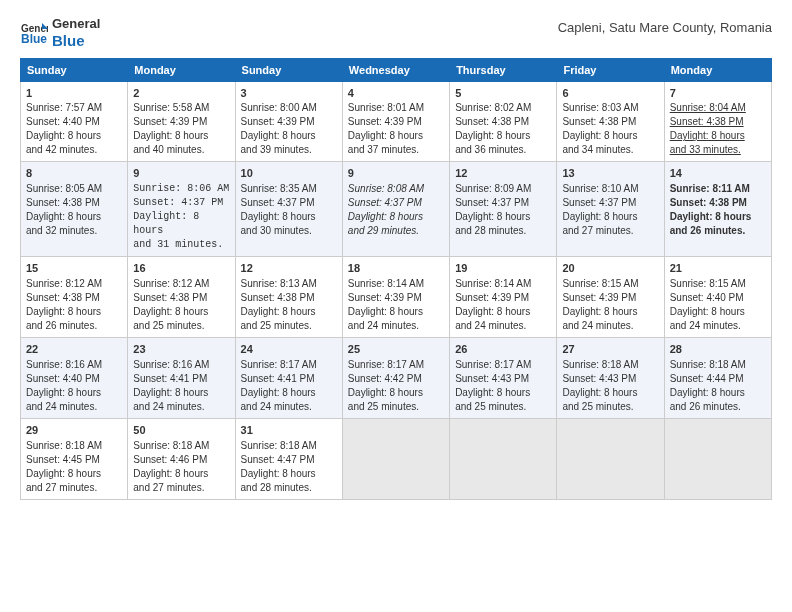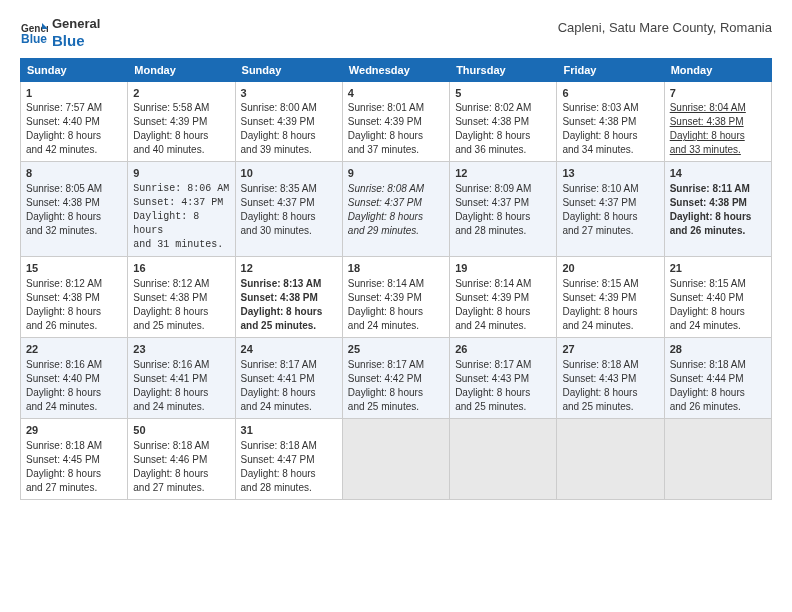--- a/index.html
+++ b/index.html
@@ -188,21 +188,21 @@
         </tr>
         <tr>
           <td><span class="day-num">15</span><span class="day-detail" style="white-space: pre-wrap;">Sunrise: 8:12 AM
 Sunset: 4:38 PM
 Daylight: 8 hours
 and 26 minutes.</span></td>
           <td><span class="day-num">16</span><span class="day-detail" style="white-space: pre-wrap;">Sunrise: 8:12 AM
 Sunset: 4:38 PM
 Daylight: 8 hours
 and 25 minutes.</span></td>
-          <td><span class="day-num">12</span><span class="day-detail" style="white-space: pre-wrap; font-weight: bold;">Sunrise: 8:13 AM
+          <td><span class="day-num">12</span><span class="day-detail" style="white-space: pre-wrap;">Sunrise: 8:13 AM
 Sunset: 4:38 PM
 Daylight: 8 hours
 and 25 minutes.</span></td>
           <td><span class="day-num">18</span><span class="day-detail" style="white-space: pre-wrap;">Sunrise: 8:14 AM
 Sunset: 4:39 PM
 Daylight: 8 hours
 and 24 minutes.</span></td>
           <td><span class="day-num">19</span><span class="day-detail" style="white-space: pre-wrap;">Sunrise: 8:14 AM
 Sunset: 4:39 PM
 Daylight: 8 hours

